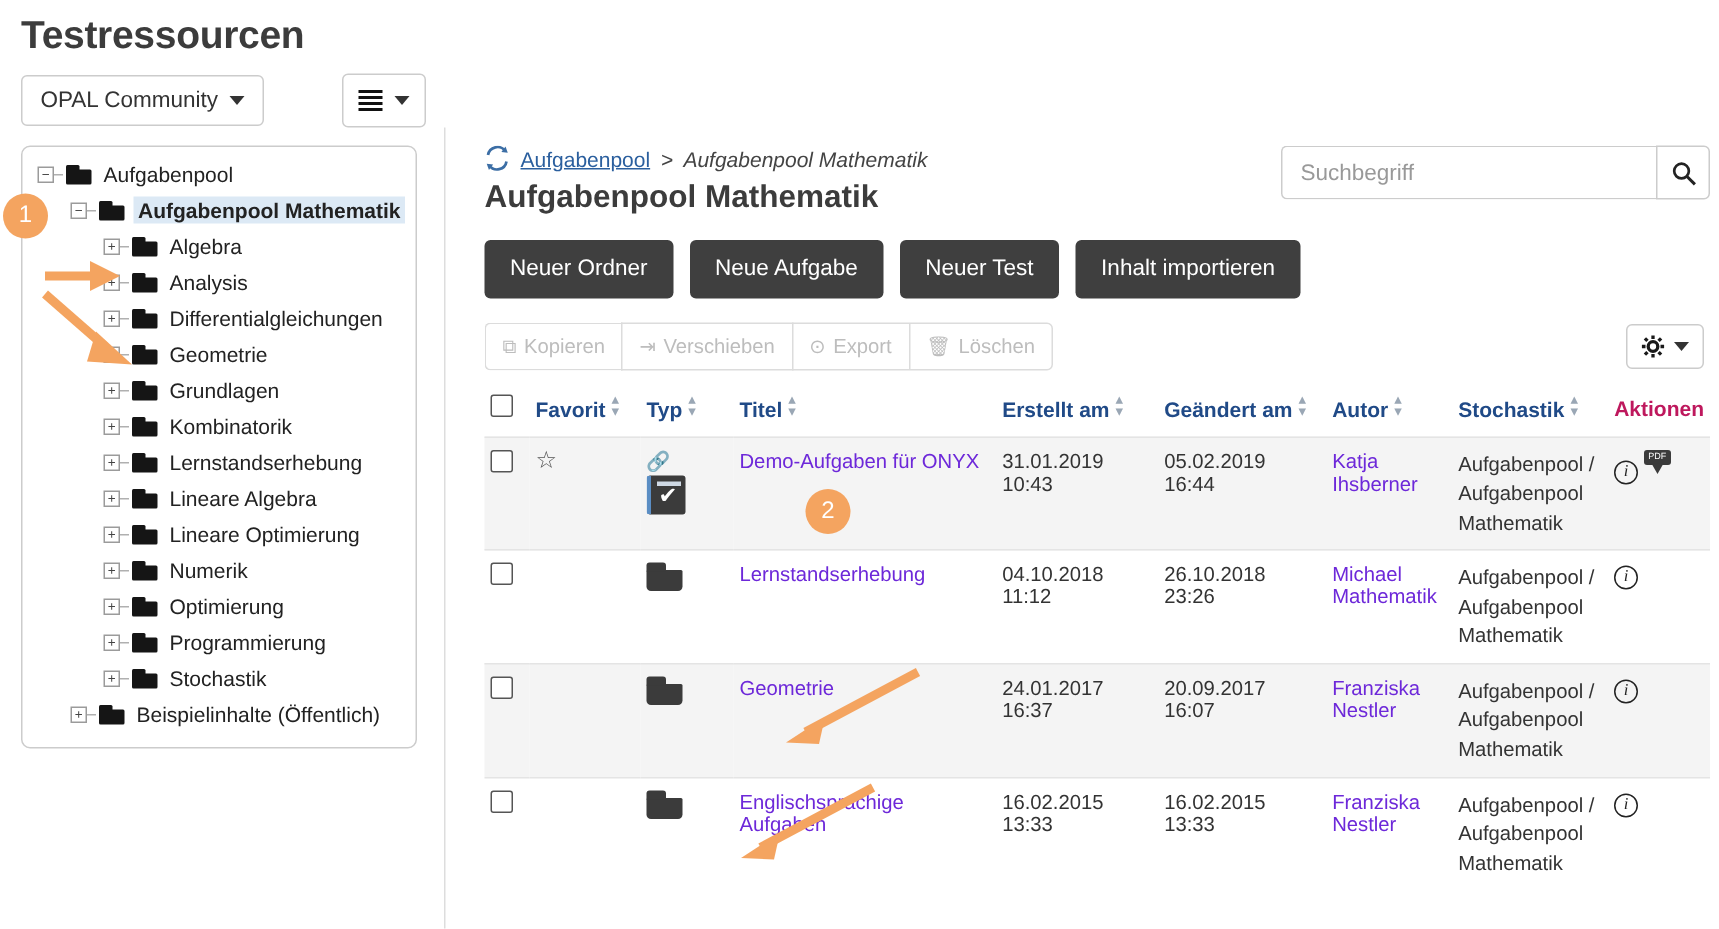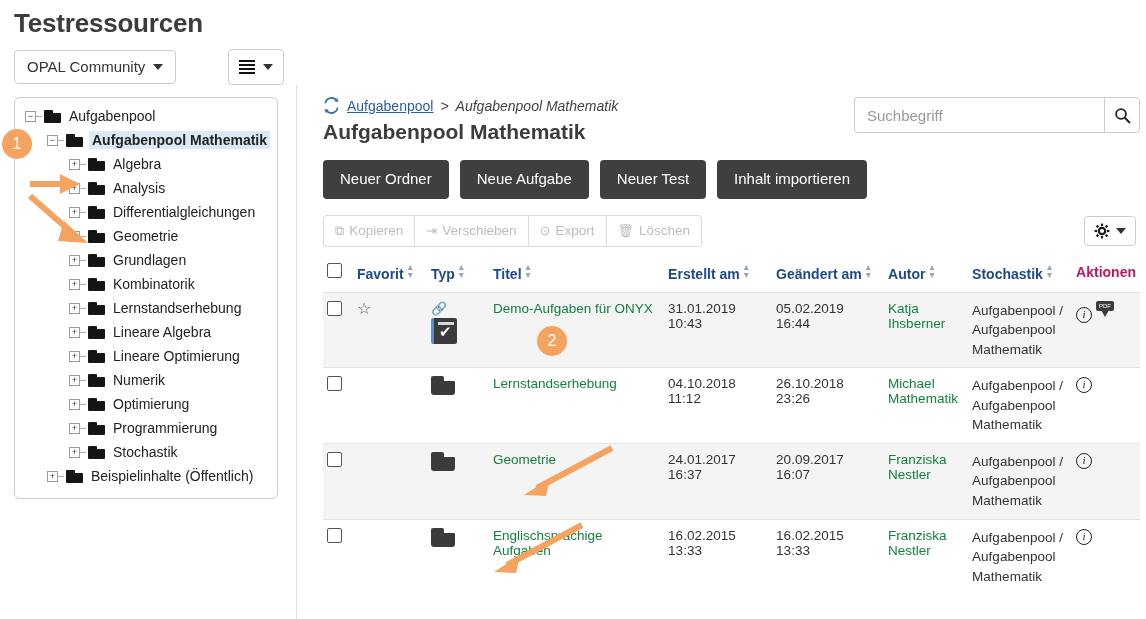--- a/index.html
+++ b/index.html
@@ -119,21 +119,21 @@
   table.grid thead th {
     text-align:left; color:#204a87; font-weight:bold; font-size:14px;
     padding:6px 4px 10px 4px; vertical-align:middle; white-space:nowrap;
   }
   table.grid thead th.actions-h { color:#be185d; }
   .sorter { display:inline-block; margin-left:4px; color:#9aa7b5; font-size:10px; line-height:8px; vertical-align:1px; }
   .sorter b { display:block; font-weight:normal; }
   table.grid tbody td { padding:8px 4px; vertical-align:top; color:#333; }
   table.grid tbody tr.odd { background:#f4f4f4; }
   table.grid tbody tr { border-top:1px solid #e4e4e4; }
-  .cell-link { color:#15803d; text-decoration:none; }
+  .cell-link { color:#6d28d9; text-decoration:none; }
   .chk { width:15px;height:15px;border:1.5px solid #555;background:#fff;display:inline-block;border-radius:2px; cursor:pointer;}
   .star { color:#555; font-size:16px; line-height:1; }
   .ic-folder-dark { display:inline-block; width:24px; height:19px; position:relative; }
   .ic-folder-dark:before { content:""; position:absolute; left:0; top:5px; width:24px; height:14px; background:#3b3b3b; border-radius:1px 1px 3px 3px; }
   .ic-folder-dark:after { content:""; position:absolute; left:0; top:0px; width:13px; height:6px; background:#3b3b3b; border-radius:2px 2px 0 0; }
   .ic-test { display:inline-block; width:26px; height:26px; background:#3b3b3b; border-radius:2px; position:relative; border-left:3px solid #5b8ec4; }
   .ic-test:before { content:""; position:absolute; left:4px; top:4px; width:16px; height:3px; background:#cfd9e4; }
   .ic-test:after { content:"\2714"; position:absolute; left:5px; top:6px; color:#fff; font-size:15px; line-height:15px; }
   .ic-link { color:#e08a3c; font-size:13px; }
   .ic-info { display:inline-block; width:16px;height:16px;border:1.6px solid #222;border-radius:50%; color:#222; font-size:11px; line-height:13px; text-align:center; font-style:italic; font-family:"Liberation Serif",serif; }

